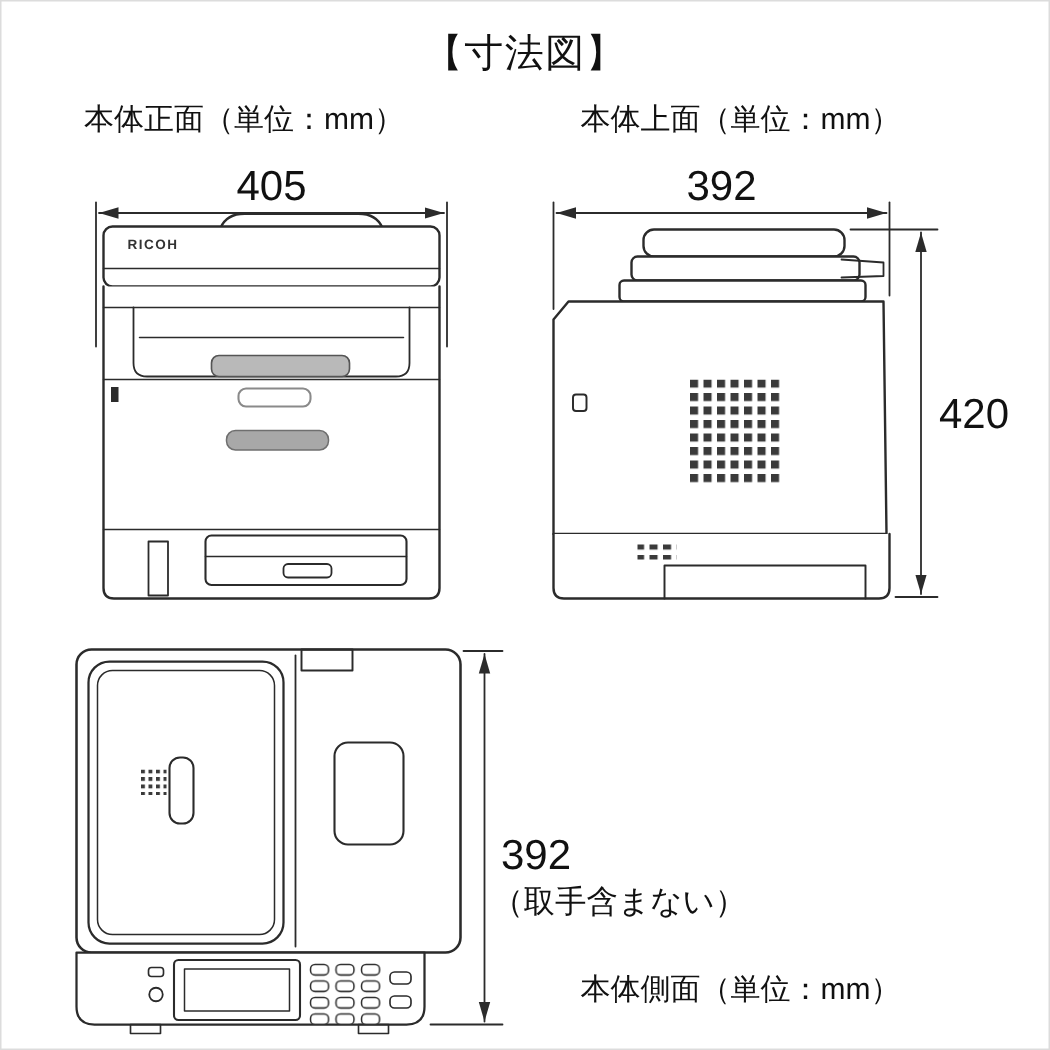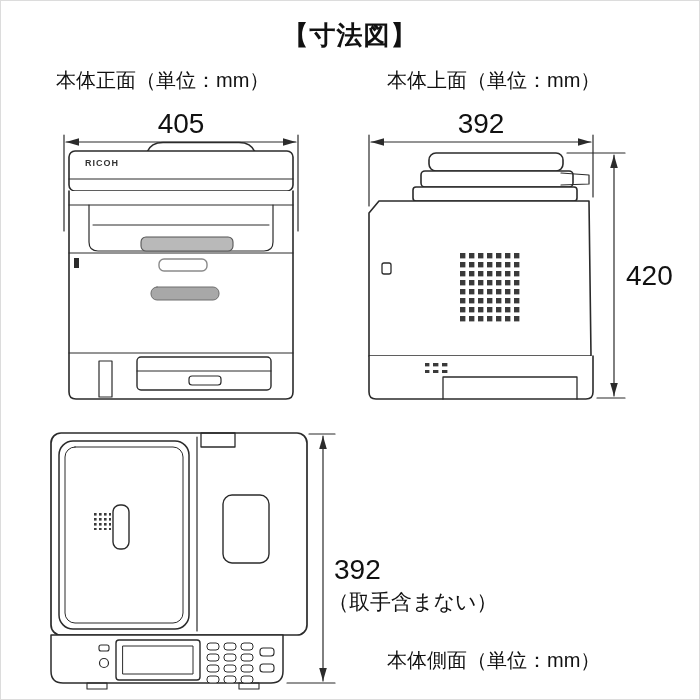--- a/index.html
+++ b/index.html
@@ -2,21 +2,21 @@
 <html><head>
 <meta charset="utf-8">
 <style>
   html,body{margin:0;padding:0;background:#fff;}
   .canvas{
     position:relative;width:700px;height:700px;background:#ffffff;
     font-family:"Liberation Sans","DejaVu Sans",sans-serif;color:#111;
     box-sizing:border-box;border:1px solid #dcdcdc;overflow:hidden;
   }
   .txt{position:absolute;white-space:nowrap;line-height:1.1;}
-  .title{left:0;right:0;top:20px;text-align:center;font-size:26px;font-weight:700;letter-spacing:1px;}
+  .title{left:0;right:0;top:20px;text-align:center;font-size:26px;font-weight:400;letter-spacing:1px;}
   .lbl{font-size:20px;}
   .dim{font-size:28px;text-align:center;}
   .note{font-size:21px;}
   .brand{font-size:9px;font-weight:700;letter-spacing:1px;color:#333;}
   svg{position:absolute;left:0;top:0;}
 </style>
 </head>
 <body>
 
 <div class="canvas">

